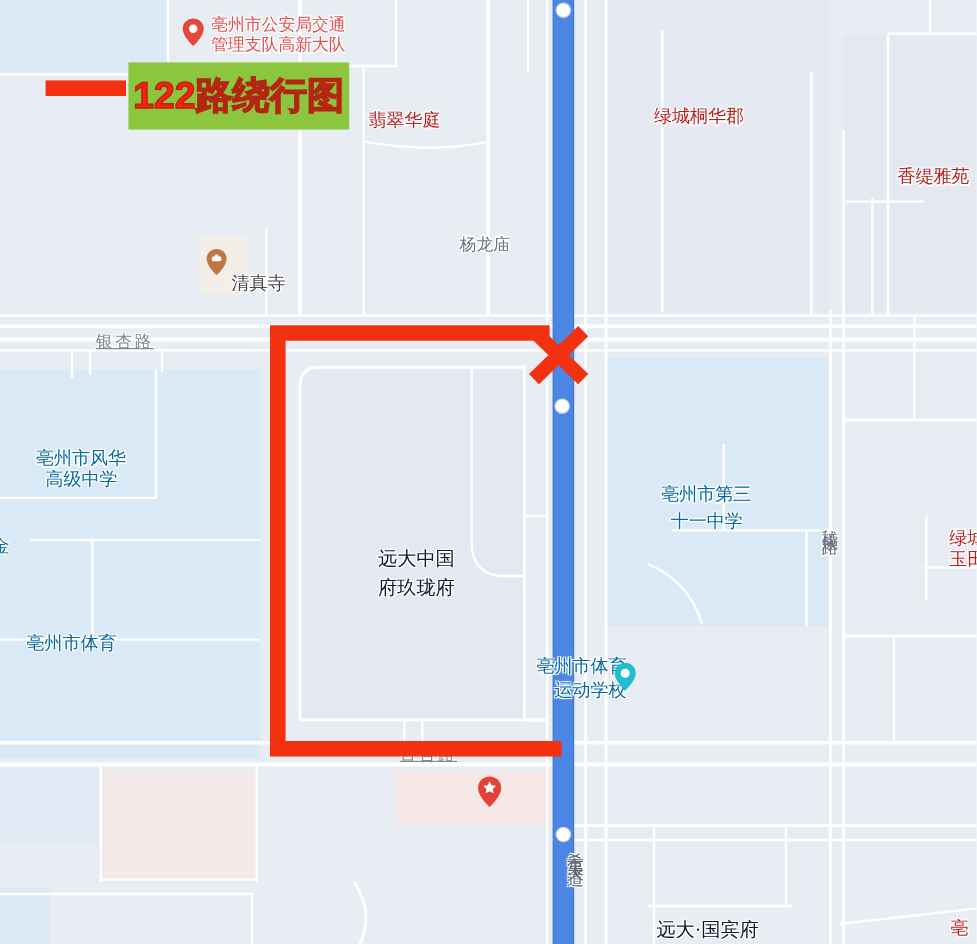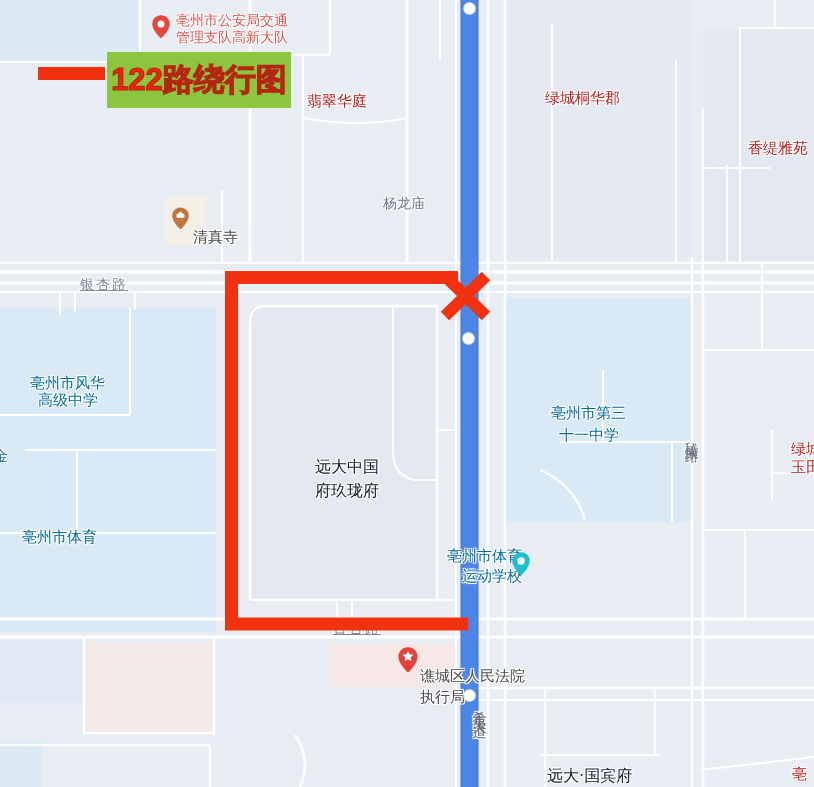--- a/index.html
+++ b/index.html
@@ -175,24 +175,20 @@
     </div>
 
     <div class="label road" style="left:333px;top:620px;">百合路</div>
 
     <div class="pin" style="left:397px;top:646px;">
       <svg width="22" height="28" viewBox="0 0 24 30">
           <path d="M12 1C6 1 1.5 5.6 1.5 11.4c0 7.8 10.5 17.3 10.5 17.3s10.5-9.5 10.5-17.3C22.5 5.6 18 1 12 1z" fill="#e6403a"></path>
           <path d="M12 5.2l1.8 3.6 4 .6-2.9 2.8.7 4-3.6-1.9-3.6 1.9.7-4-2.9-2.8 4-.6z" fill="#fff"></path>
         </svg>
     </div>
-    <div class="label dark" style="left:420px;top:649px;line-height:21px;">
-      <div>谯城区人民法院</div>
-      <div>执行局</div>
-    </div>
 
     <div class="label dgray vert" style="left:472px;top:699px;letter-spacing:5px;color:#5f6673;">希夷大道</div>
 
     <div class="label gray16" style="left:547px;top:767px;">远大·国宾府</div>
 
     <div class="label gray" style="left:792px;top:765px;">亳</div>
 
     <div class="stop-dot" style="left:464px;top:3px;"></div>
     <div class="stop-dot" style="left:463px;top:333px;"></div>
     <div class="stop-dot" style="left:464px;top:690px;"></div>

